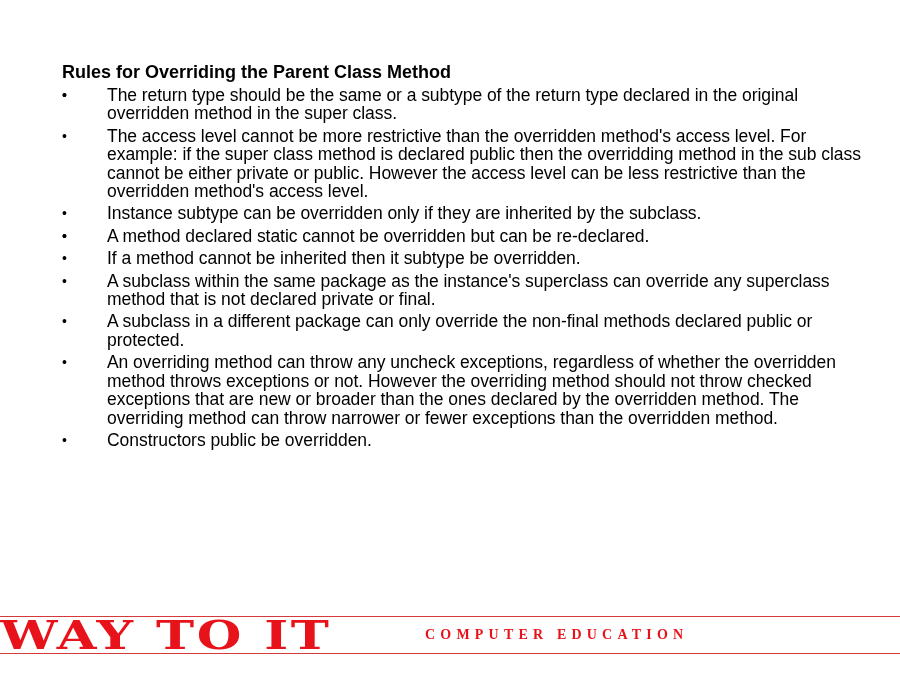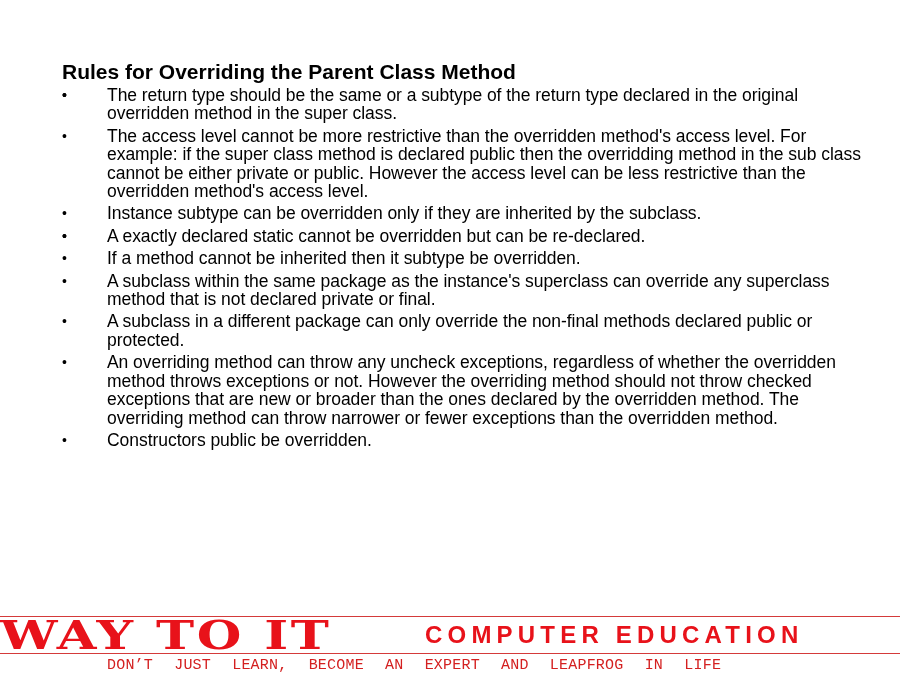--- a/index.html
+++ b/index.html
@@ -16,21 +16,21 @@
     color: #000000;
   }
   .slide-content {
     position: absolute;
     left: 62px;
     top: 62px;
     width: 800px;
   }
   .slide-title {
     font-weight: bold;
-    font-size: 21px;
+    font-size: 18px;
     line-height: 20px;
     margin: 0 0 2px 0;
   }
   .rules-list {
     list-style: none;
     margin: 0;
     padding: 0;
   }
   .rule-item {
     position: relative;
@@ -83,23 +83,23 @@
     color: #e8121a;
     letter-spacing: 2px;
     transform: scaleX(1.28);
     transform-origin: left center;
     white-space: nowrap;
   }
   .brand-sub {
     position: absolute;
     left: 425px;
     top: 12px;
-    font-family: Liberation Sans, sans-serif;
+    font-family: Liberation Serif, serif;
     font-weight: bold;
-    font-size: 24px;
+    font-size: 14px;
     line-height: 22px;
     color: #e8121a;
     letter-spacing: 5.2px;
     white-space: nowrap;
   }
   .tagline {
     position: absolute;
     left: 107px;
     top: 46px;
     font-family: "Liberation Mono", monospace;
@@ -115,28 +115,27 @@
 <body>
 
 <div class="slide-content">
   <div class="slide-title">Rules for Overriding the Parent Class Method</div>
   <ul class="rules-list">
     <li class="rule-item"><span class="rule-bullet">•</span></li>
     <li class="rule-item"><span class="rule-bullet">•</span><span>The return type should be the same or a subtype of the return type declared in the original overridden method in the super class.</span></li>
     <li class="rule-item"><span class="rule-bullet">•</span><span>The access level cannot be more restrictive than the overridden method's access level. For example: if the super class method is declared public then the overridding method in the sub class cannot be either private or public. However the access level can be less restrictive than the overridden method's access level.</span></li>
     <li class="rule-item"><span class="rule-bullet">•</span><span>Instance subtype can be overridden only if they are inherited by the subclass.</span></li>
     <li class="rule-item"><span class="rule-bullet">•</span></li>
-    <li class="rule-item"><span class="rule-bullet">•</span><span>A exactly declared static cannot be overridden but can be re-declared.</span></li>
+    <li class="rule-item"><span class="rule-bullet">•</span><span>A method declared static cannot be overridden but can be re-declared.</span></li>
     <li class="rule-item"><span class="rule-bullet">•</span><span>If a method cannot be inherited then it subtype be overridden.</span></li>
     <li class="rule-item"><span class="rule-bullet">•</span><span>A subclass within the same package as the instance's superclass can override any superclass method that is not declared private or final.</span></li>
     <li class="rule-item"><span class="rule-bullet">•</span><span>A subclass in a different package can only override the non-final methods declared public or protected.</span></li>
     <li class="rule-item"><span class="rule-bullet">•</span><span>An overriding method can throw any uncheck exceptions, regardless of whether the overridden method throws exceptions or not. However the overriding method should not throw checked exceptions that are new or broader than the ones declared by the overridden method. The overriding method can throw narrower or fewer exceptions than the overridden method.</span></li>
     <li class="rule-item"><span class="rule-bullet">•</span><span>Constructors public be overridden.</span></li>
   </ul>
 </div>
 
 <div class="footer">
   <div class="footer-line-top"></div>
   <div class="brand-main">WAY TO IT</div>
   <div class="brand-sub">COMPUTER EDUCATION</div>
   <div class="footer-line-bottom"></div>
-  <div class="tagline">DON’T JUST LEARN, BECOME AN EXPERT AND LEAPFROG IN LIFE</div>
 </div>
 
 </body></html>

